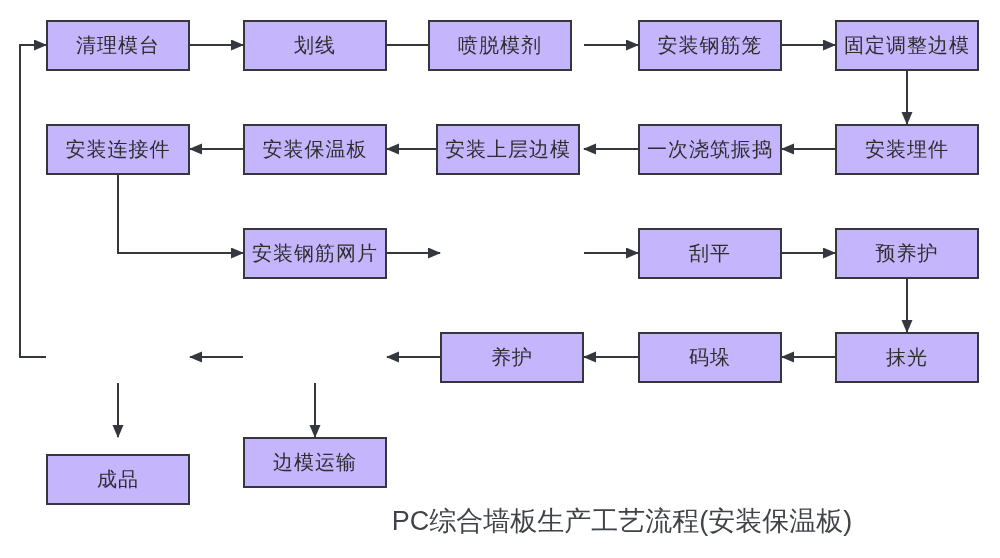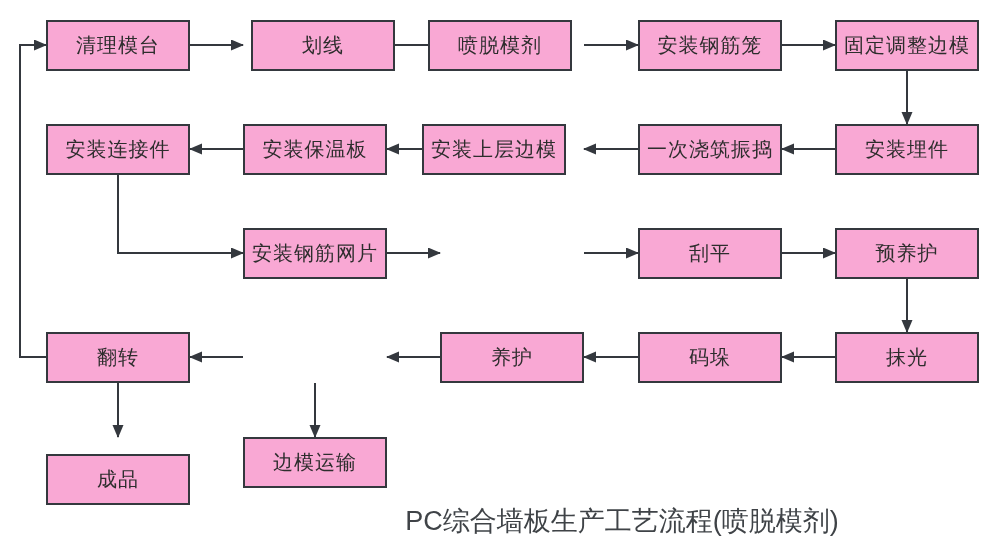--- a/index.html
+++ b/index.html
@@ -15,21 +15,21 @@
     position: absolute;
     left: 0; top: 0;
     width: 1000px; height: 558px;
   }
   .node {
     position: absolute;
     box-sizing: border-box;
     width: 144px;
     height: 51px;
     border: 2px solid #34383e;
-    background: #f9a8d4;
+    background: #c4b5fd;
     display: flex;
     align-items: center;
     justify-content: center;
     font-size: 20px;
     color: #2d2d2d;
     letter-spacing: 1px;
     white-space: nowrap;
   }
   #diagram-title {
     position: absolute;
@@ -81,38 +81,37 @@
       <line x1="243" y1="357" x2="190" y2="357" marker-end="url(#arrow)"></line>
 
       <line x1="118" y1="383" x2="118" y2="437" marker-end="url(#arrow)"></line>
       <line x1="315" y1="383" x2="315" y2="437" marker-end="url(#arrow)"></line>
 
       <polyline points="46,357 20,357 20,45 46,45" marker-end="url(#arrow)"></polyline>
     </g>
   </svg>
 
   <div class="node" style="left:46px;  top:20px;">清理模台</div>
-  <div class="node" style="left:251px; top:20px;">划线</div>
+  <div class="node" style="left:243px; top:20px;">划线</div>
   <div class="node" style="left:428px; top:20px;">喷脱模剂</div>
   <div class="node" style="left:638px; top:20px;">安装钢筋笼</div>
   <div class="node" style="left:835px; top:20px;">固定调整边模</div>
 
   <div class="node" style="left:46px;  top:124px;">安装连接件</div>
   <div class="node" style="left:243px; top:124px;">安装保温板</div>
-  <div class="node" style="left:422px; top:124px;">安装上层边模</div>
+  <div class="node" style="left:436px; top:124px;">安装上层边模</div>
   <div class="node" style="left:638px; top:124px;">一次浇筑振捣</div>
   <div class="node" style="left:835px; top:124px;">安装埋件</div>
 
   <div class="node" style="left:243px; top:228px;">安装钢筋网片</div>
   <div class="node" style="left:638px; top:228px;">刮平</div>
   <div class="node" style="left:835px; top:228px;">预养护</div>
 
-  <div class="node" style="left:46px;  top:332px;">翻转</div>
   <div class="node" style="left:440px; top:332px;">养护</div>
   <div class="node" style="left:638px; top:332px;">码垛</div>
   <div class="node" style="left:835px; top:332px;">抹光</div>
 
   <div class="node" style="left:46px;  top:437px;margin-top:17px;">成品</div>
   <div class="node" style="left:243px; top:437px;">边模运输</div>
 
-  <div id="diagram-title">PC综合墙板生产工艺流程(喷脱模剂)</div>
+  <div id="diagram-title">PC综合墙板生产工艺流程(安装保温板)</div>
 
 </div>
 
 </body></html>

